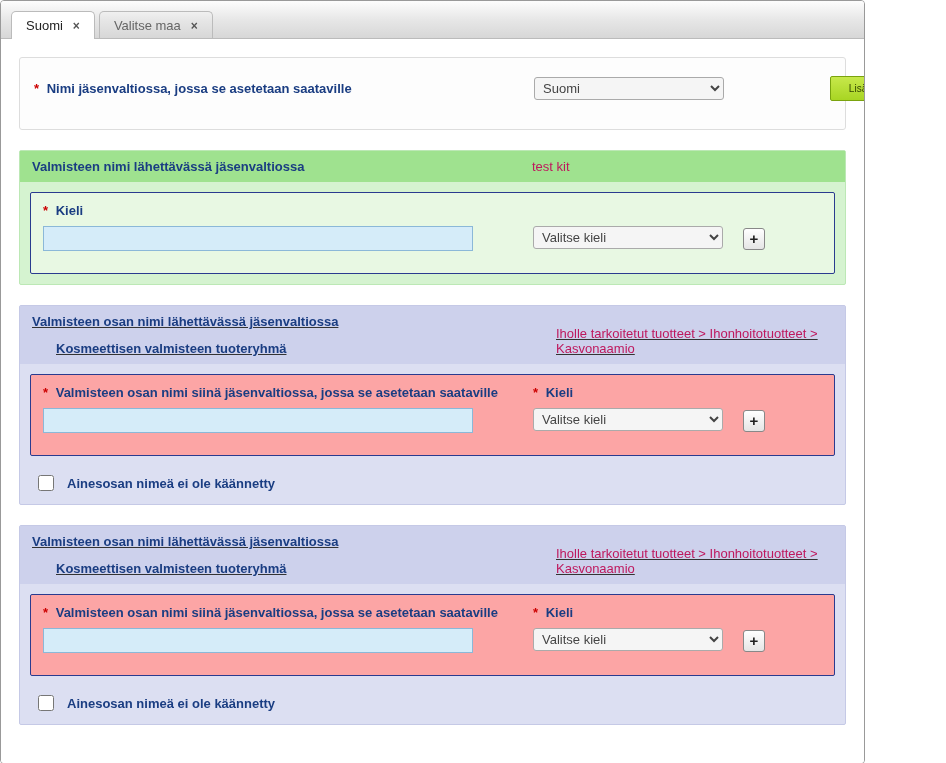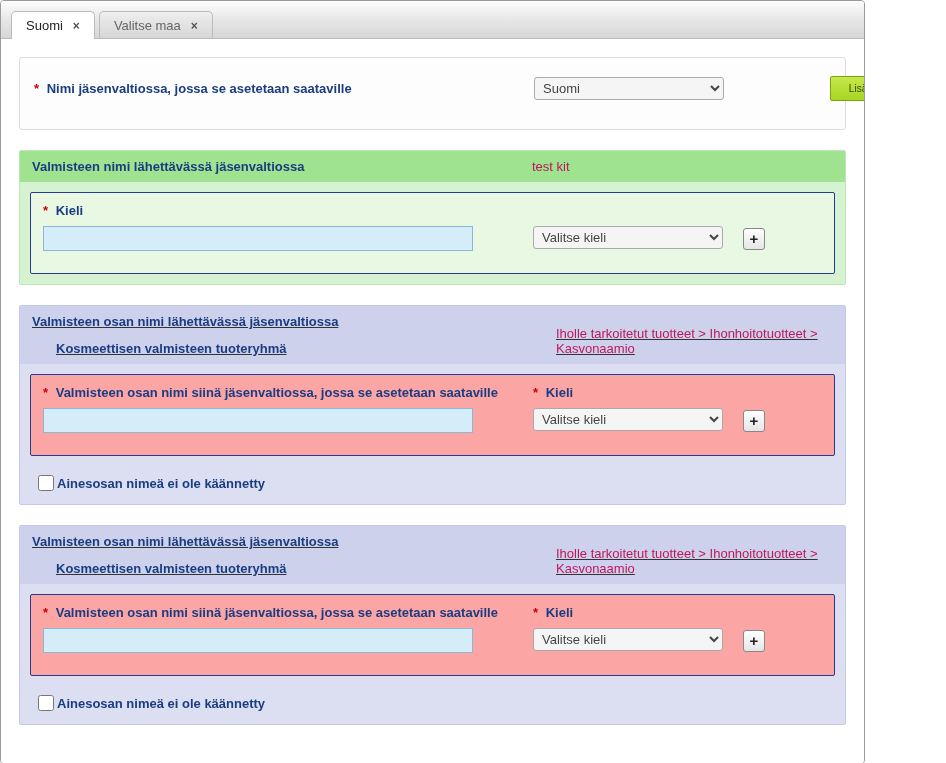--- a/index.html
+++ b/index.html
@@ -146,20 +146,21 @@
     justify-content: center;
     font-weight: bold;
     cursor: pointer;
     font-size: 15px;
     color: #222;
   }
 
   .footnote {
     display: flex;
     align-items: center;
+    gap: 10px;
     padding: 6px 14px 10px 14px;
     color: #1a3d82;
     font-weight: bold;
   }
   .footnote input[type=checkbox]{
     width: 16px; height: 16px;
   }
 </style>
 </head>
 <body>

